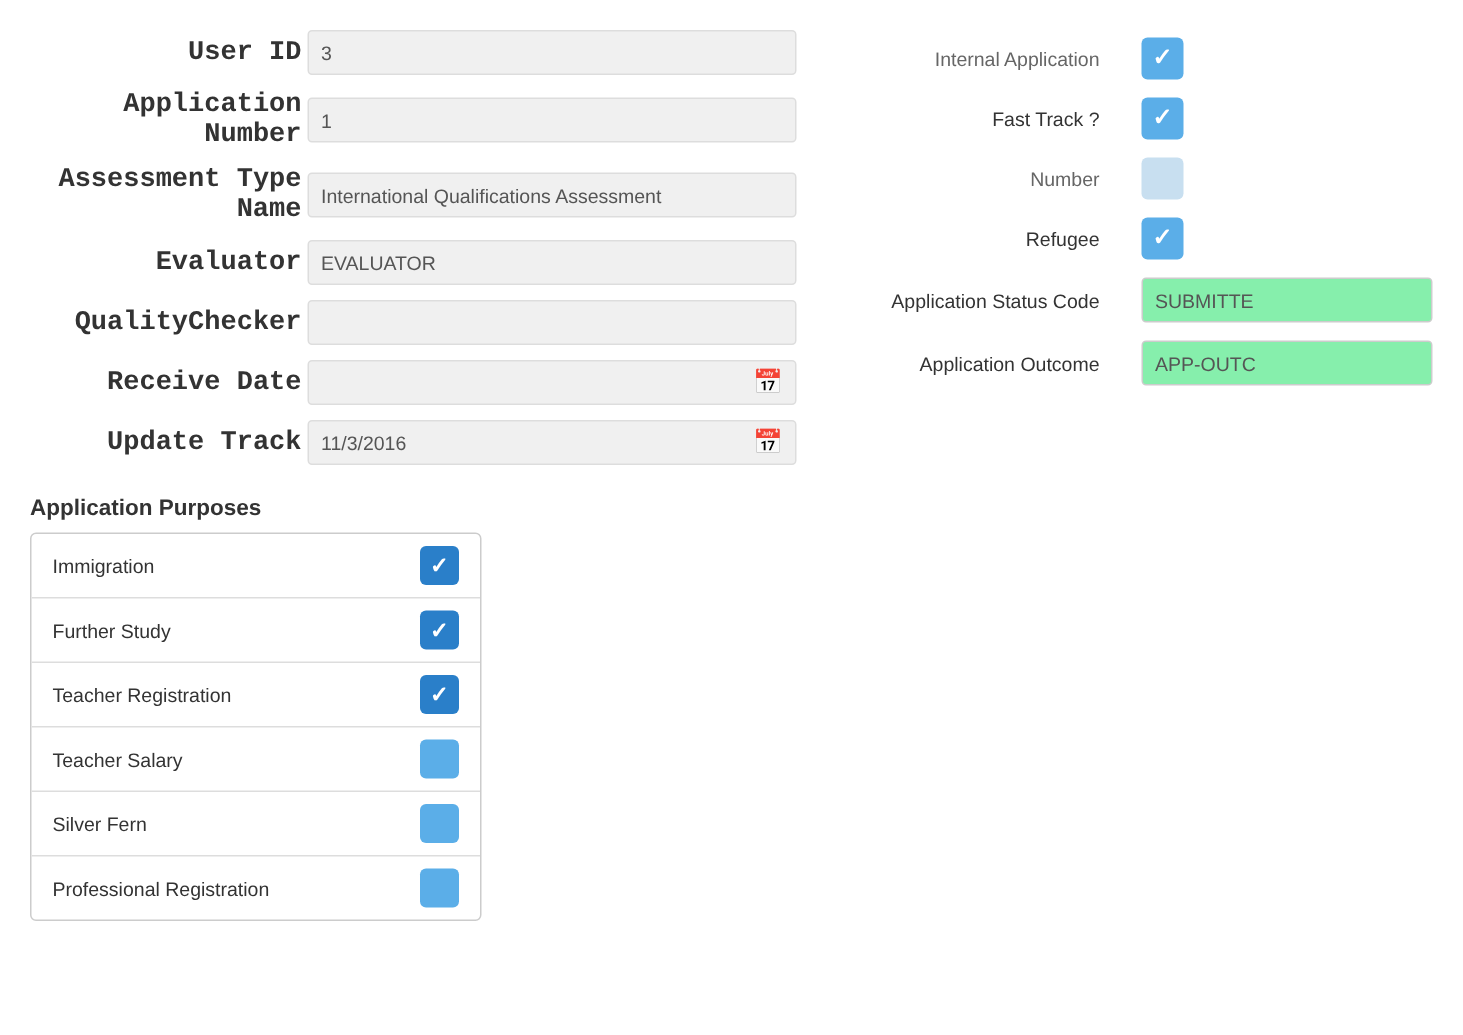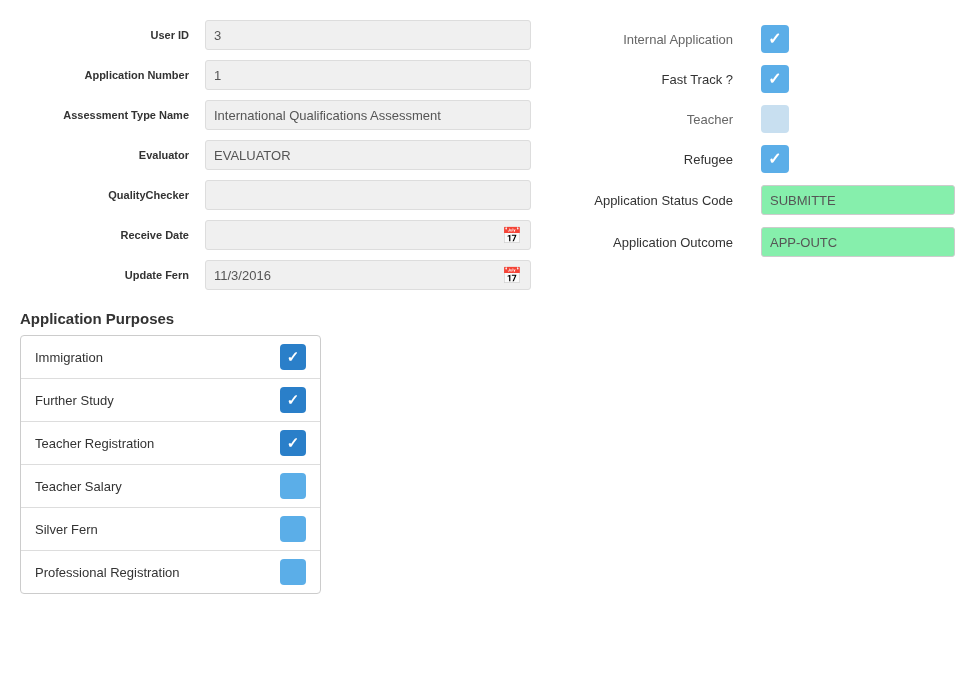--- a/index.html
+++ b/index.html
@@ -30,23 +30,24 @@
     .form-row {
       display: flex;
       align-items: center;
       margin-bottom: 10px;
     }
 
     .form-label {
       font-weight: bold;
       text-align: right;
       width: 185px;
-      padding-right: 16px;
+      padding-right: 4px;
       flex-shrink: 0;
-      font-size: 11px;
+      font-size: 18px;
+      font-family: Liberation Mono, monospace;
     }
 
     .form-input {
       flex: 1;
       height: 30px;
       background: #f0f0f0;
       border: 1px solid #ddd;
       border-radius: 3px;
       padding: 4px 8px;
       font-size: 13px;
@@ -232,21 +233,21 @@
 
     <div class="form-row">
       <div class="form-label">Receive Date</div>
       <div class="form-input" style="position:relative;">
         <input type="text" style="">
         <span class="calendar-icon">📅</span>
       </div>
     </div>
 
     <div class="form-row">
-      <div class="form-label">Update Fern</div>
+      <div class="form-label">Update Track</div>
       <div class="form-input" style="position:relative;">
         <input type="text" readonly="" value="11/3/2016" style="">
         <span class="calendar-icon">📅</span>
       </div>
     </div>
 
     <div class="purposes-section">
       <div class="purposes-title">Application Purposes</div>
       <div class="purposes-table" id="purposes-table">
 
@@ -301,21 +302,21 @@
     </div>
 
     <div class="right-row">
       <div class="right-label bold">Fast Track ?</div>
       <div class="checkbox-container" id="cb-fasttrack">
         <span class="checkbox-check">✓</span>
       </div>
     </div>
 
     <div class="right-row">
-      <div class="right-label">Teacher</div>
+      <div class="right-label">Number</div>
       <div class="checkbox-container unchecked" id="cb-review">
         <span class="checkbox-check" style="opacity:0;">✓</span>
       </div>
     </div>
 
     <div class="right-row">
       <div class="right-label bold">Refugee</div>
       <div class="checkbox-container" id="cb-refugee">
         <span class="checkbox-check">✓</span>
       </div>

